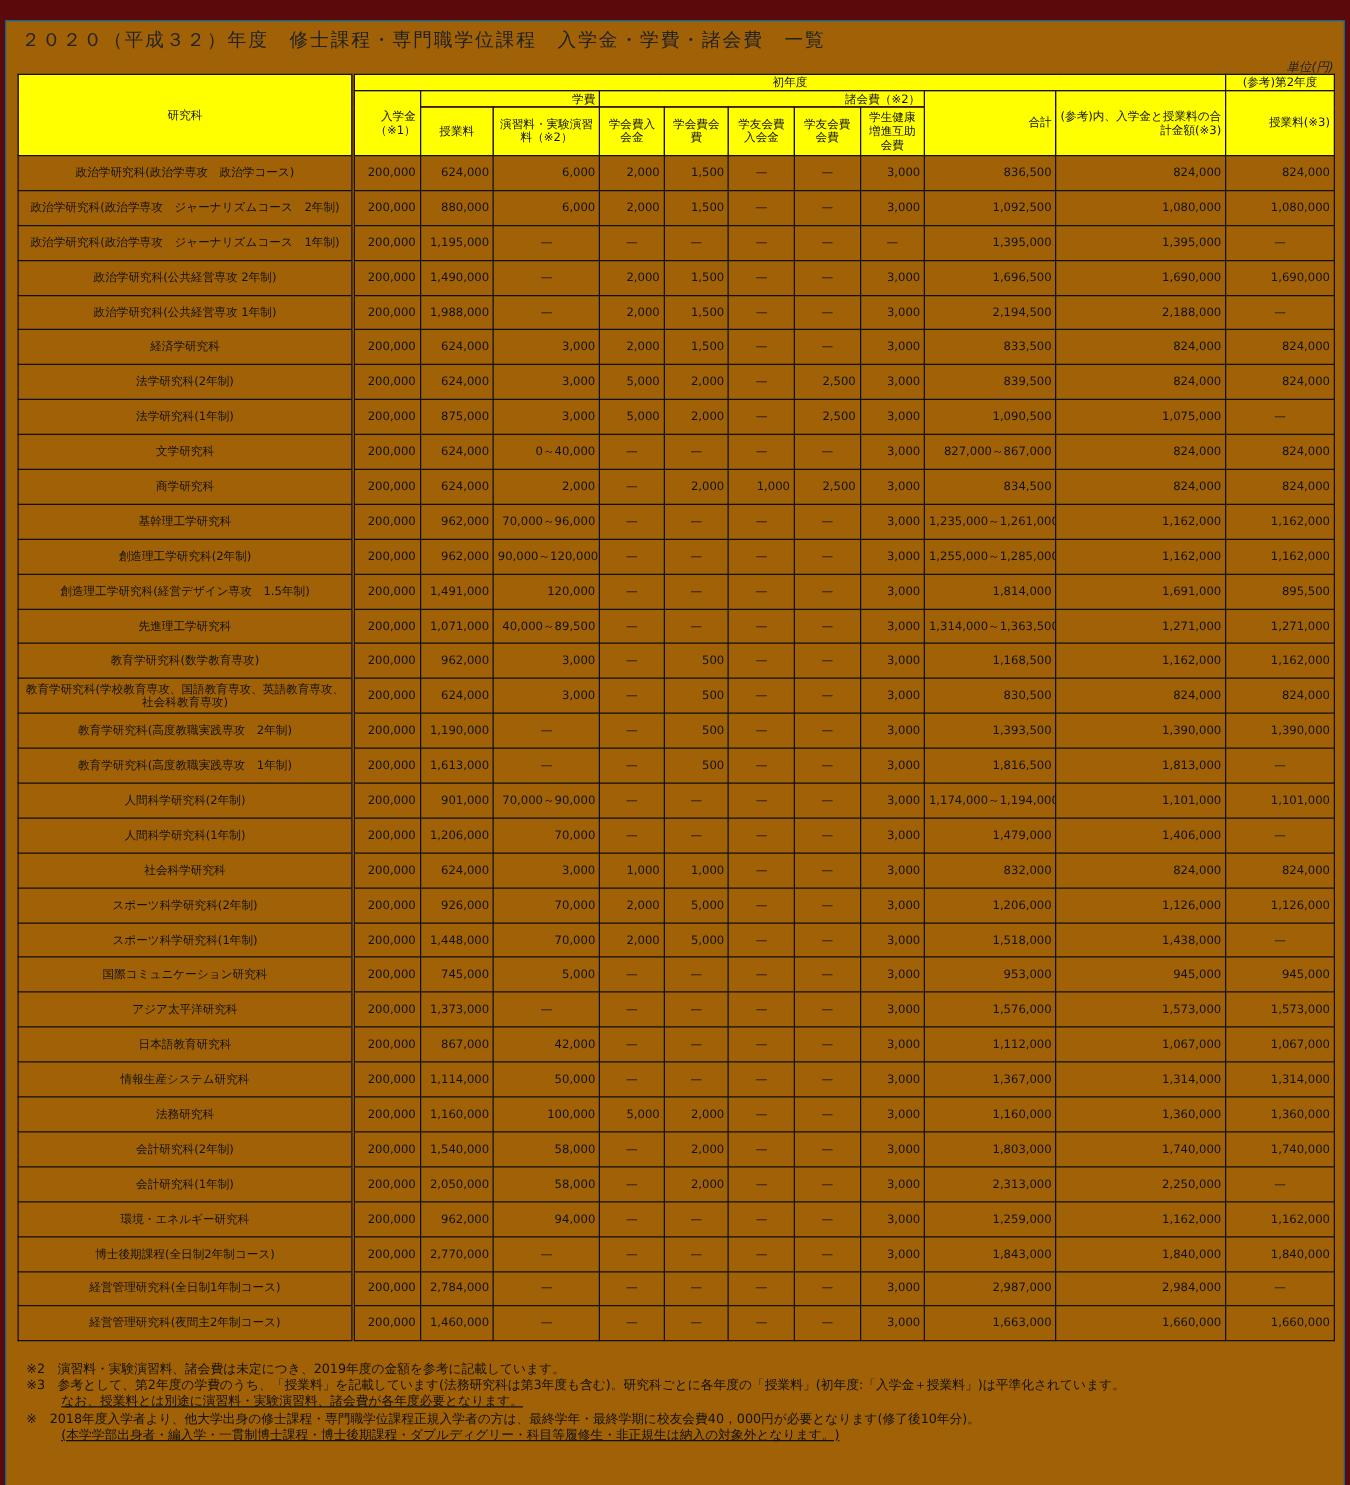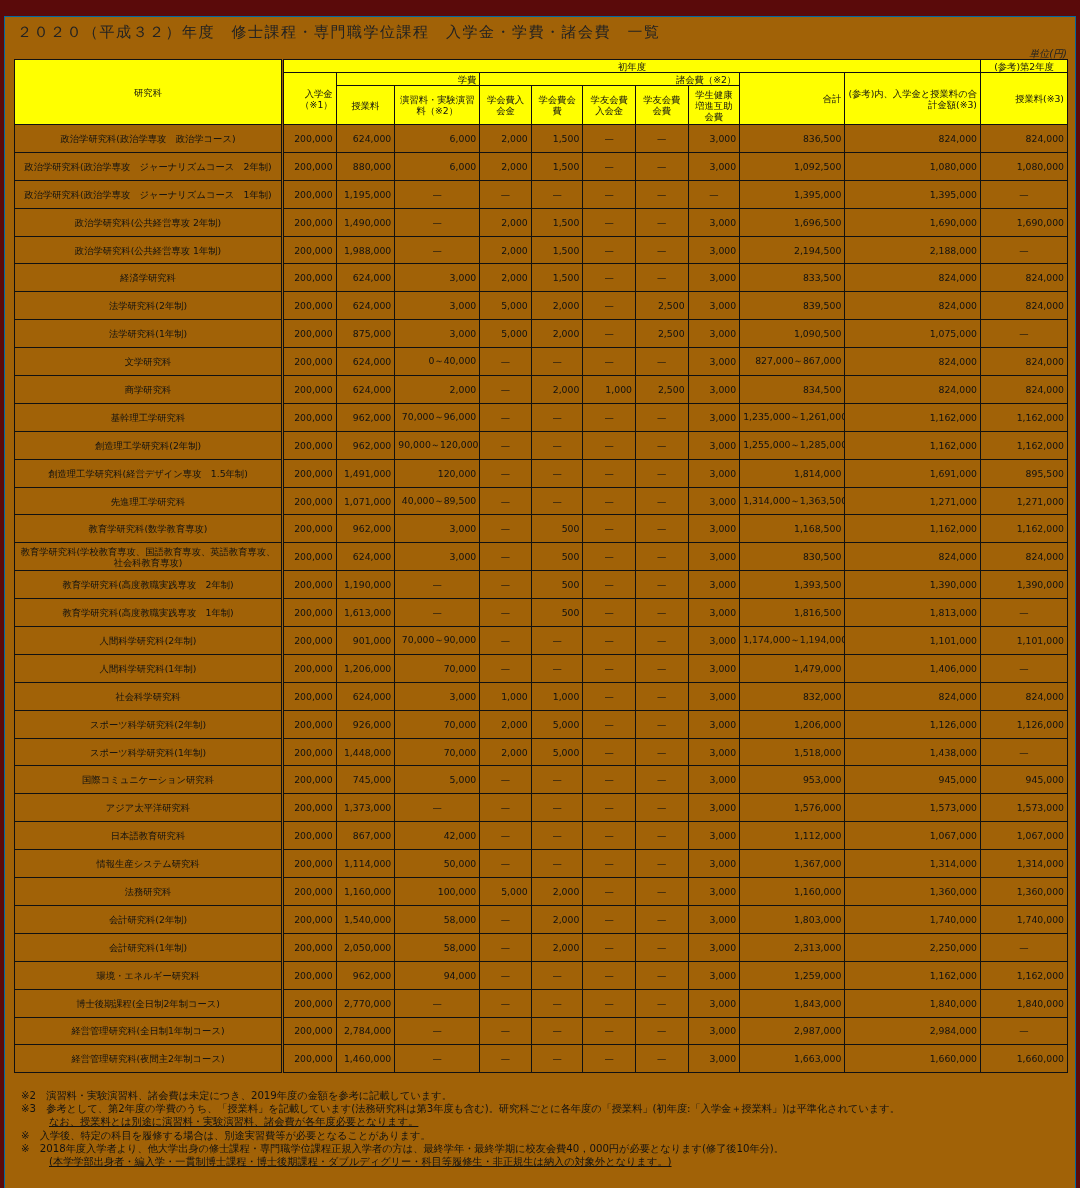--- a/index.html
+++ b/index.html
@@ -582,17 +582,16 @@
           <td class="">1,660,000</td>
           <td class="">1,660,000</td>
         </tr>
       </tbody>
   </table>
 
   <div class="notes">
     <div>※2　演習料・実験演習料、諸会費は未定につき、2019年度の金額を参考に記載しています。</div>
     <div>※3　参考として、第2年度の学費のうち、「授業料」を記載しています(法務研究科は第3年度も含む)。研究科ごとに各年度の「授業料」(初年度:「入学金＋授業料」)は平準化されています。</div>
     <div class="indent">なお、授業料とは別途に演習料・実験演習料、諸会費が各年度必要となります。</div>
-    <div>※　入学後、特定の科目を履修する場合は、別途実習費等が必要となることがあります。</div>
     <div>※　2018年度入学者より、他大学出身の修士課程・専門職学位課程正規入学者の方は、最終学年・最終学期に校友会費40，000円が必要となります(修了後10年分)。</div>
     <div class="indent">(本学学部出身者・編入学・一貫制博士課程・博士後期課程・ダブルディグリー・科目等履修生・非正規生は納入の対象外となります。)</div>
   </div>
 </div>
 
 </body></html>

